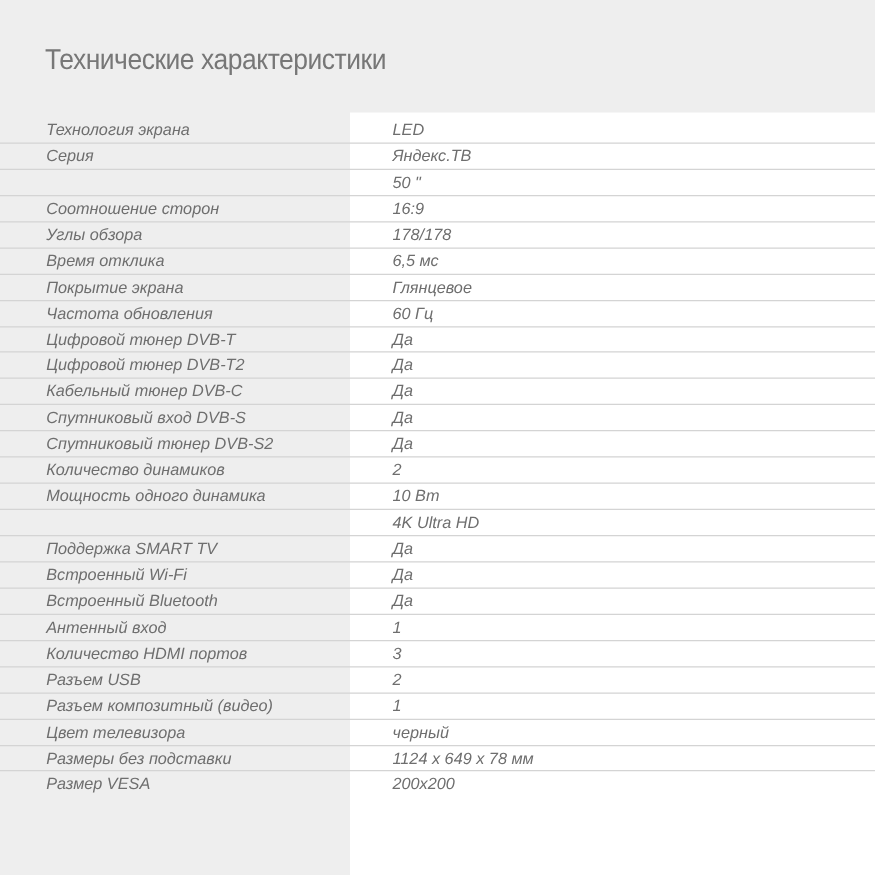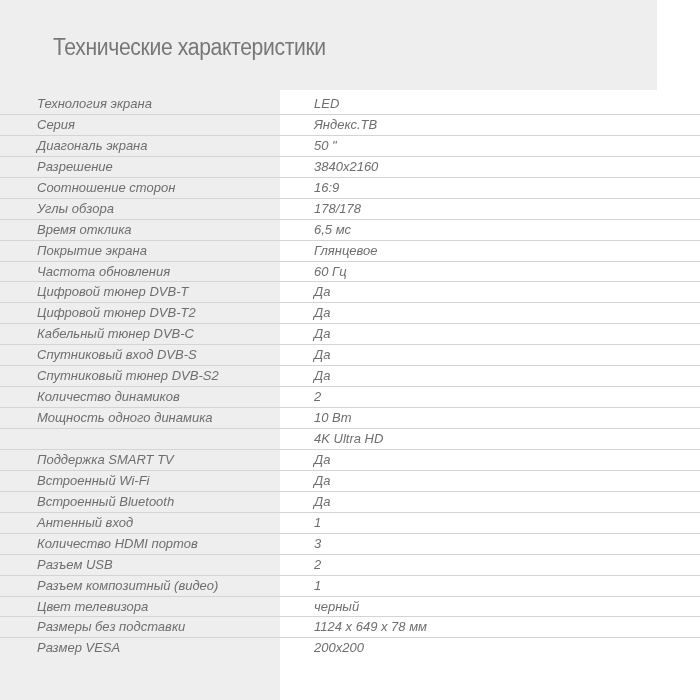--- a/index.html
+++ b/index.html
@@ -26,24 +26,23 @@
       left: 0;
       top: 0;
       width: 280px;
       height: 700px;
       background: #eeeeee;
     }
     .header {
       position: absolute;
       left: 0;
       top: 0;
-      width: 640px;
+      width: 700px;
       height: 90px;
       background: #eeeeee;
-      margin-left: 17px;
     }
     .title {
       position: absolute;
       left: 36px;
       top: 34px;
       margin: 0;
       font-size: 23px;
       font-weight: normal;
       color: #777777;
       letter-spacing: -0.4px;
@@ -95,26 +94,21 @@
   <div class="specs">
     <div class="row">
         <span class="cell cell-label">Технология экрана</span>
         <span class="cell cell-value">LED</span>
       </div>
     <div class="row">
         <span class="cell cell-label">Серия</span>
         <span class="cell cell-value">Яндекс.ТВ</span>
       </div>
     <div class="row">
-        <span class="cell cell-label">Диагональ экрана</span>
         <span class="cell cell-value">50 "</span>
-      </div>
-    <div class="row">
-        <span class="cell cell-label">Разрешение</span>
-        <span class="cell cell-value">3840x2160</span>
       </div>
     <div class="row">
         <span class="cell cell-label">Соотношение сторон</span>
         <span class="cell cell-value">16:9</span>
       </div>
     <div class="row">
         <span class="cell cell-label">Углы обзора</span>
         <span class="cell cell-value">178/178</span>
       </div>
     <div class="row">

